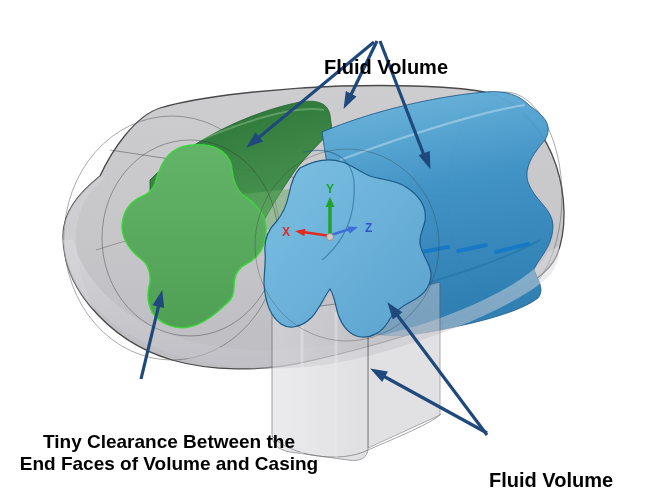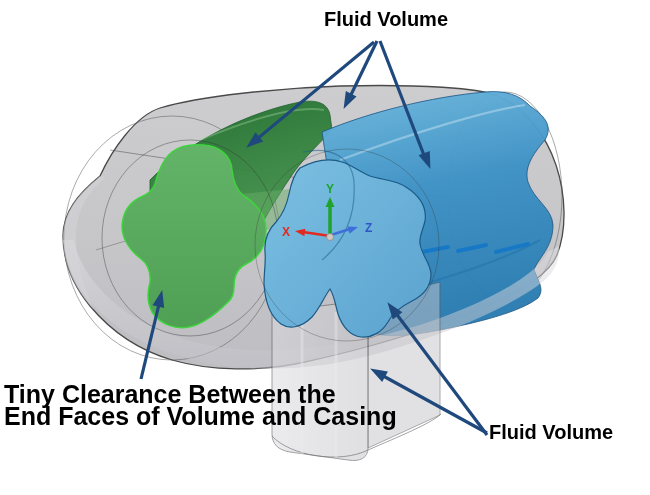--- a/index.html
+++ b/index.html
@@ -10,23 +10,24 @@
     overflow:hidden;
     font-family:"Liberation Sans",sans-serif;
   }
   .stage svg{position:absolute;left:0;top:0;}
   .lbl{
     position:absolute;
     color:#000;
     font-weight:bold;
     font-family:"Liberation Sans",sans-serif;
     white-space:nowrap;
+    margin-top:48px;
   }
   .lbl-top{left:316px;top:8px;width:140px;text-align:center;font-size:20px;}
-  .lbl-bl{left:4px;top:383px;width:330px;text-align:center;font-size:25px;line-height:22px;}
+  .lbl-bl{left:4px;top:383px;width:330px;text-align:center;font-size:19px;line-height:22px;}
   .lbl-bl div{white-space:nowrap;}
   .lbl-br{left:489px;top:421px;font-size:20px;}
 </style>
 </head>
 <body>
 
 <div class="stage">
 
   <svg width="650" height="495" viewBox="0 0 650 495">
     <defs>

